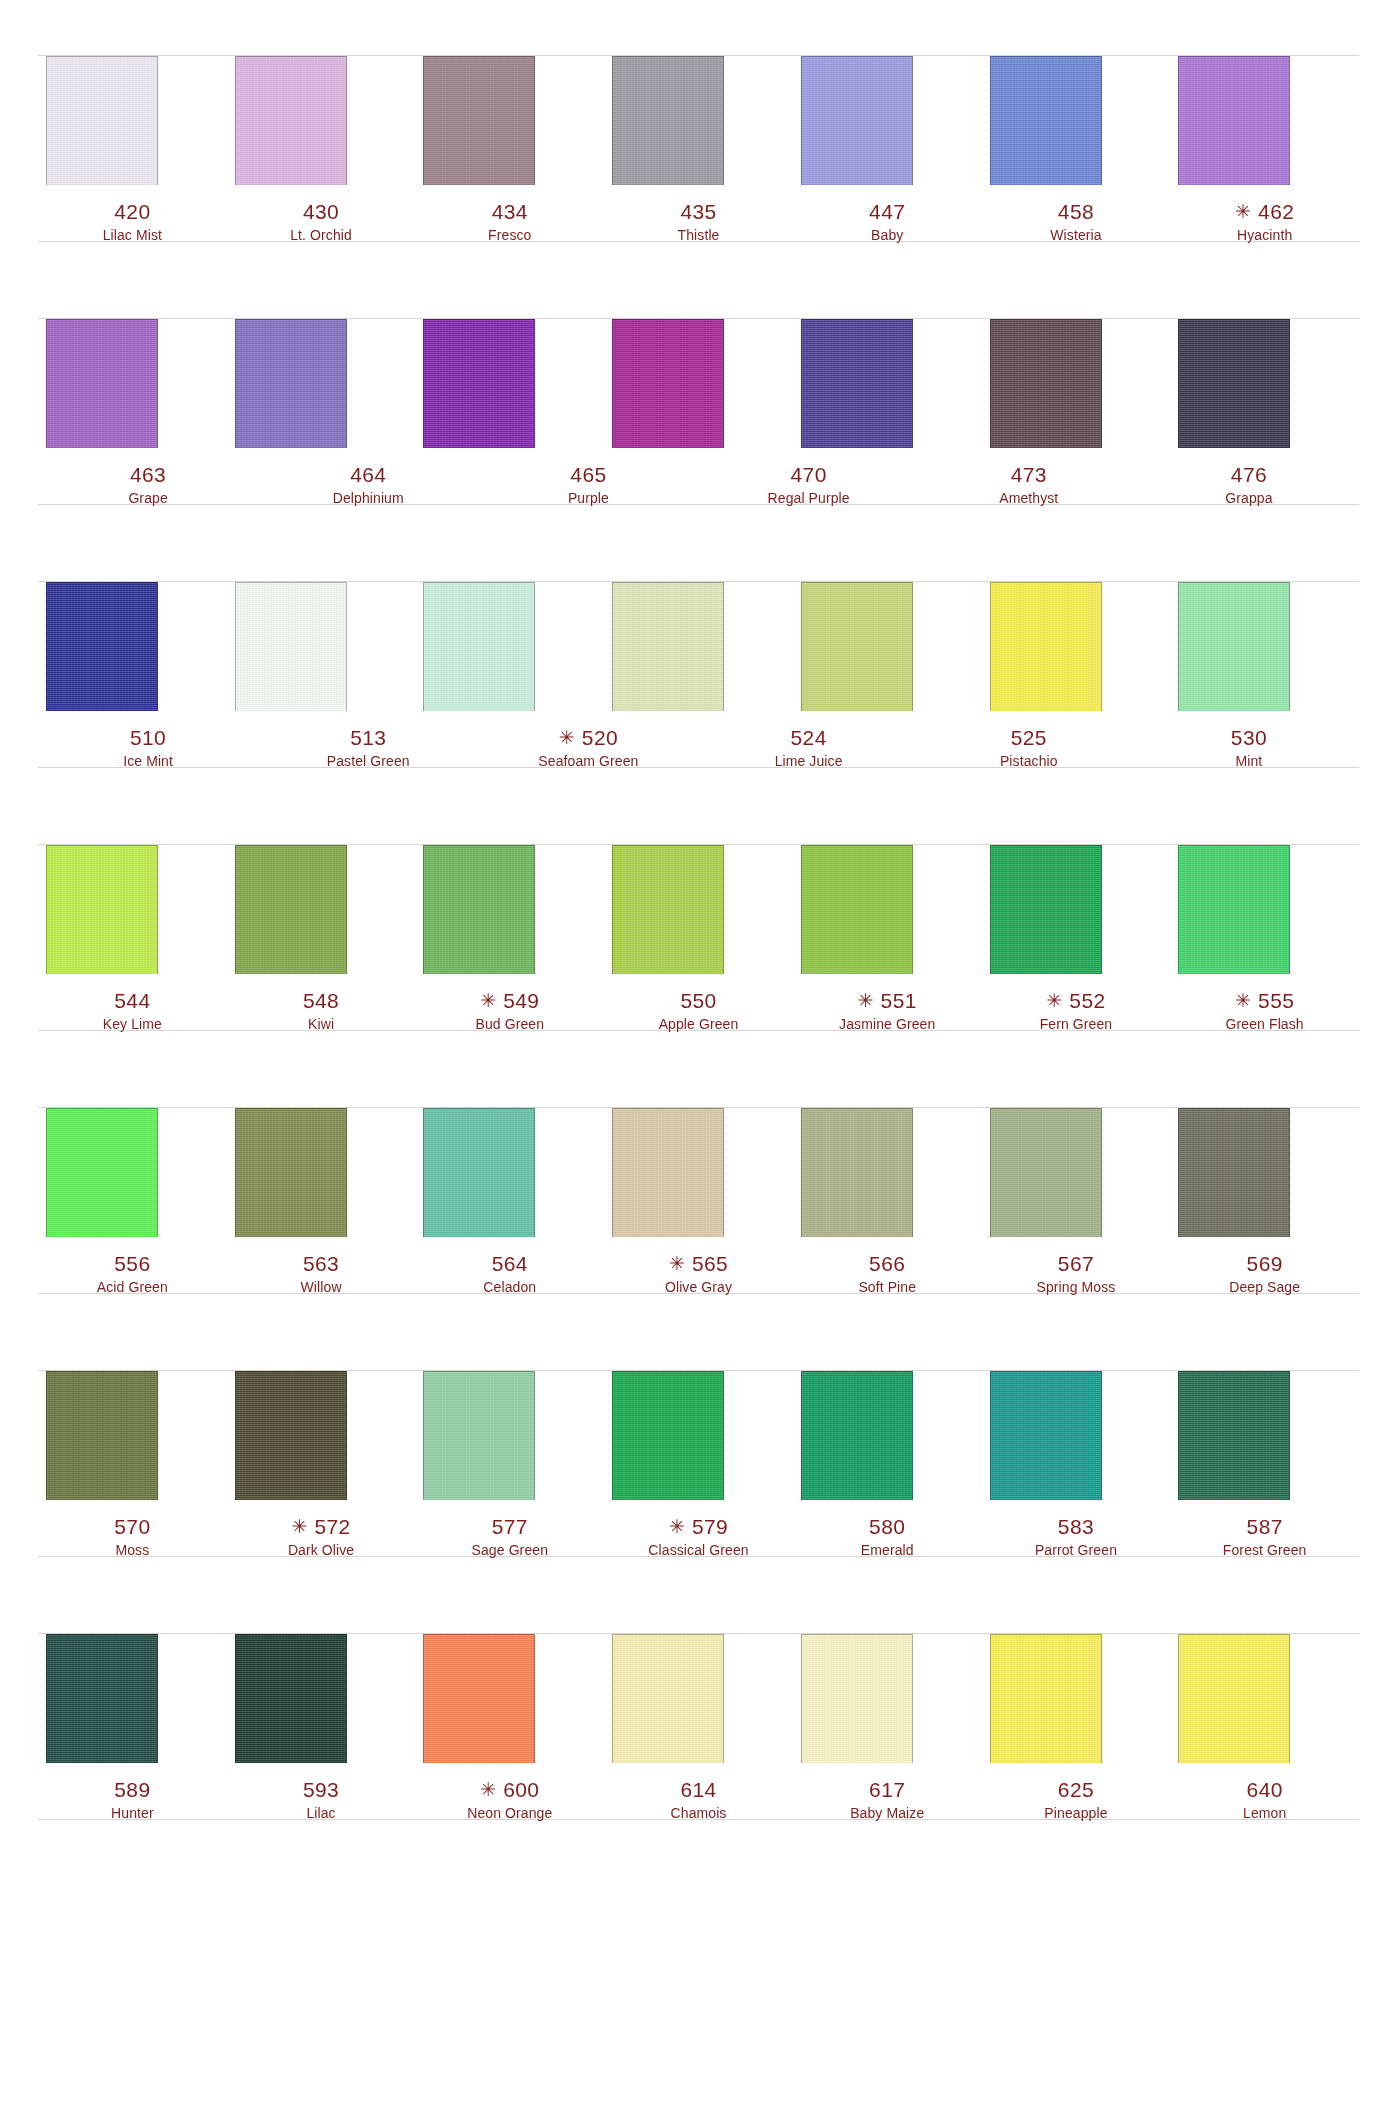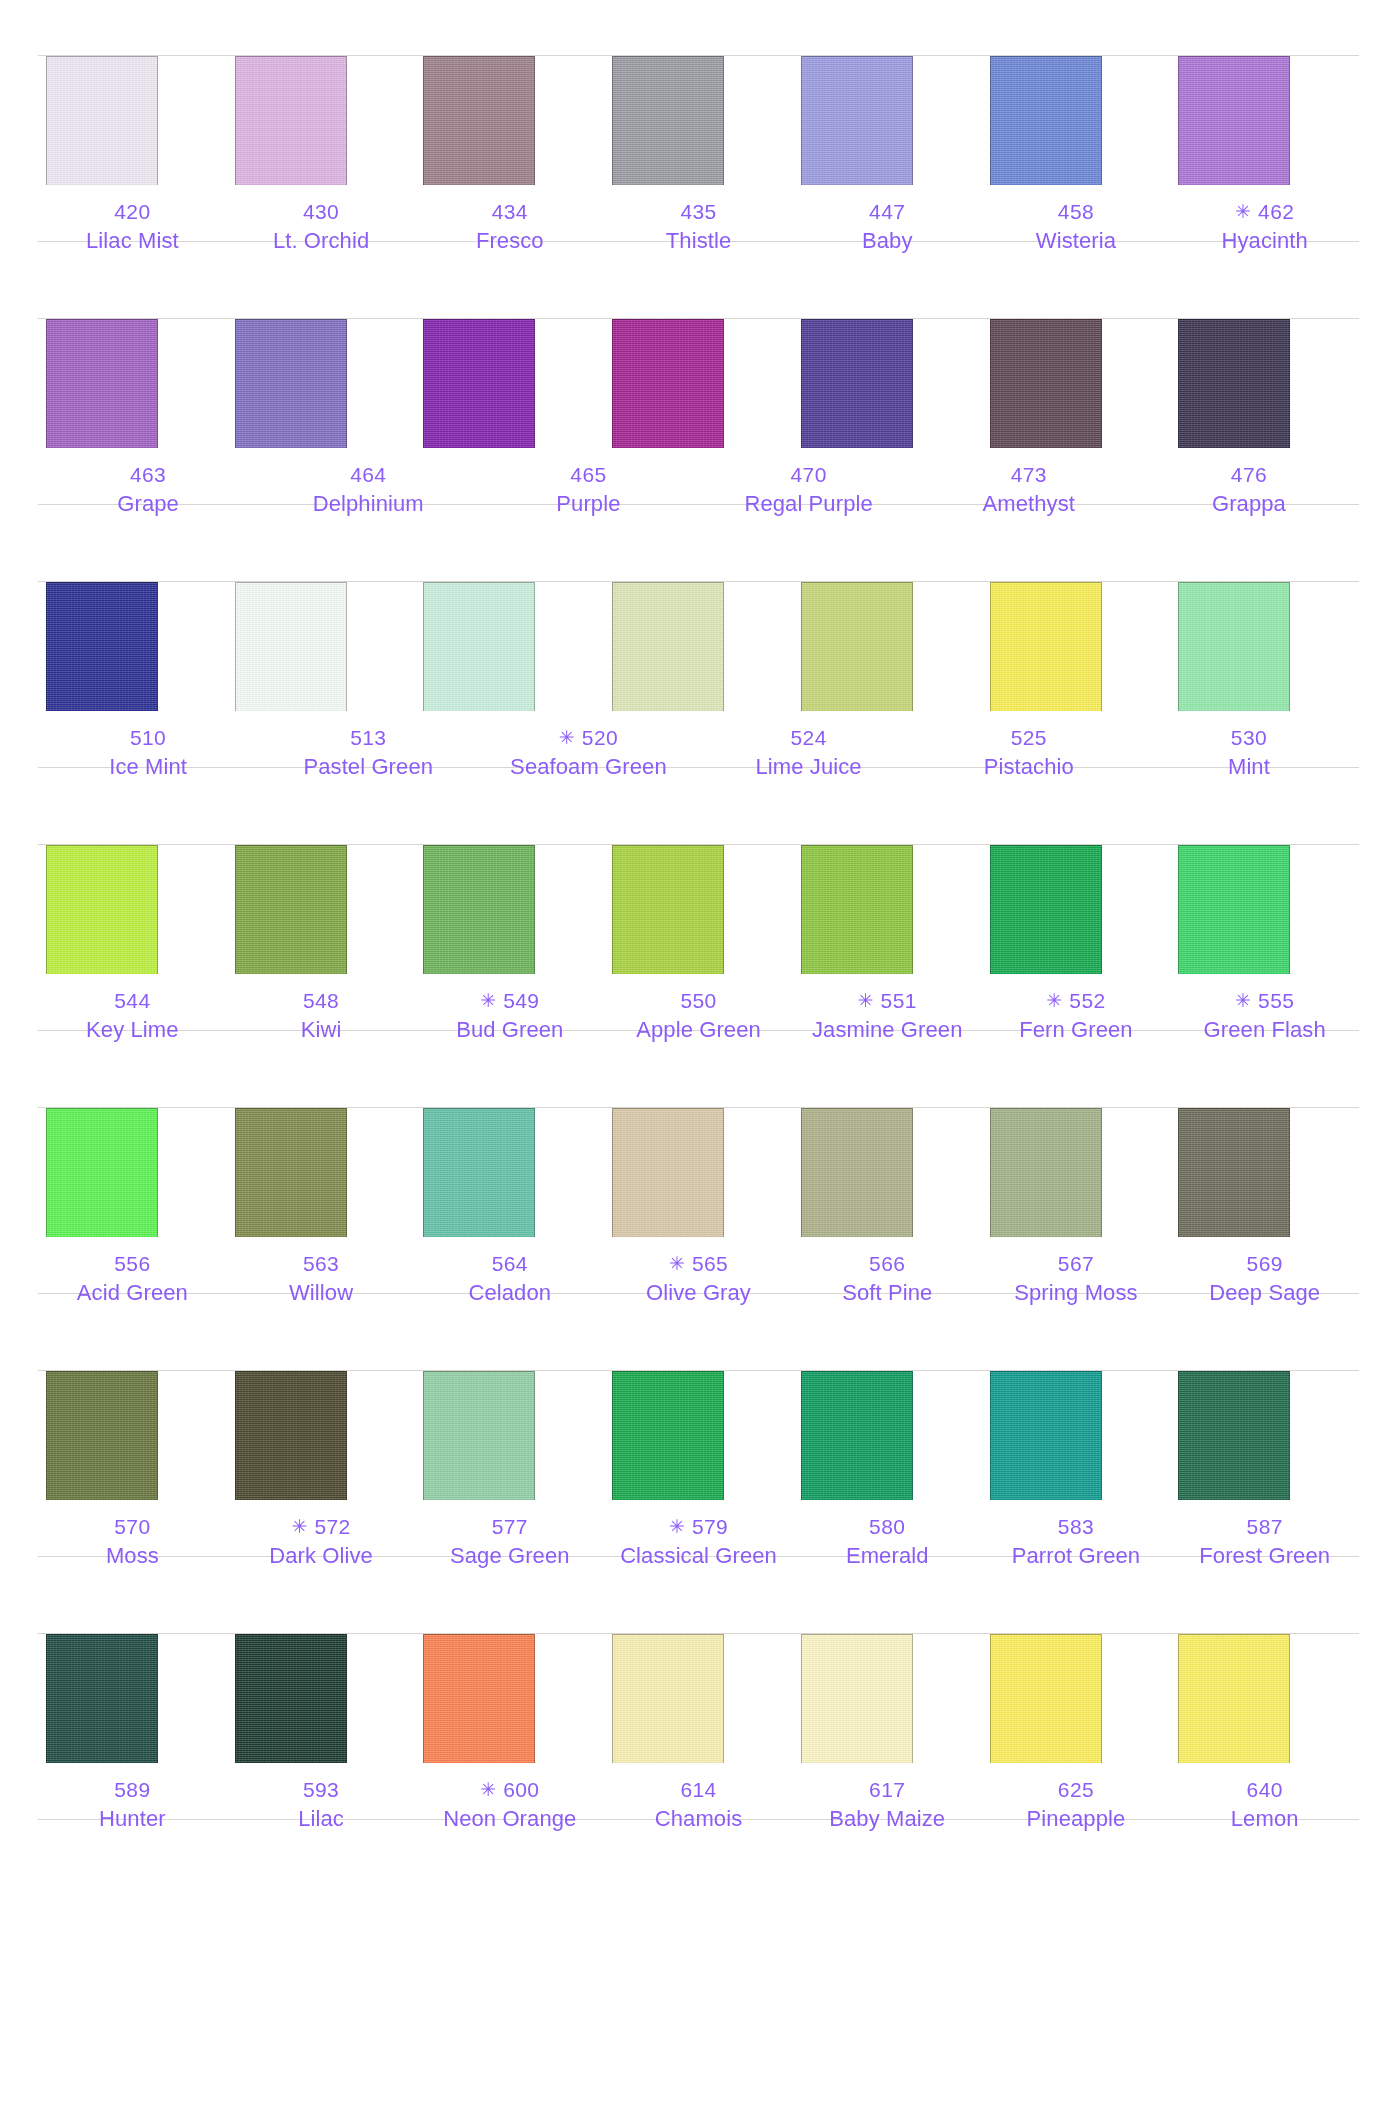--- a/index.html
+++ b/index.html
@@ -84,37 +84,37 @@
     right: 0;
     height: 78px;
     display: flex;
     padding: 0 38px;
     box-sizing: border-box;
   }
   .label-cell {
     flex: 1 1 0;
     text-align: center;
     padding-top: 13px;
-    color: #8b5cf6;
+    color: #7f1d1d;
     line-height: 1.32;
   }
   .code {
     display: block;
     font-size: 21px;
     letter-spacing: 0.4px;
     white-space: nowrap;
   }
   .star {
     font-size: 19px;
     vertical-align: 1px;
     padding-right: 1px;
   }
   .cname {
     display: block;
-    font-size: 22px;
+    font-size: 14px;
     letter-spacing: 0.1px;
     white-space: nowrap;
   }
 </style>
 </head>
 <body>
 
 <div class="sheet">
   <div id="rows-container">
       <div class="row">

